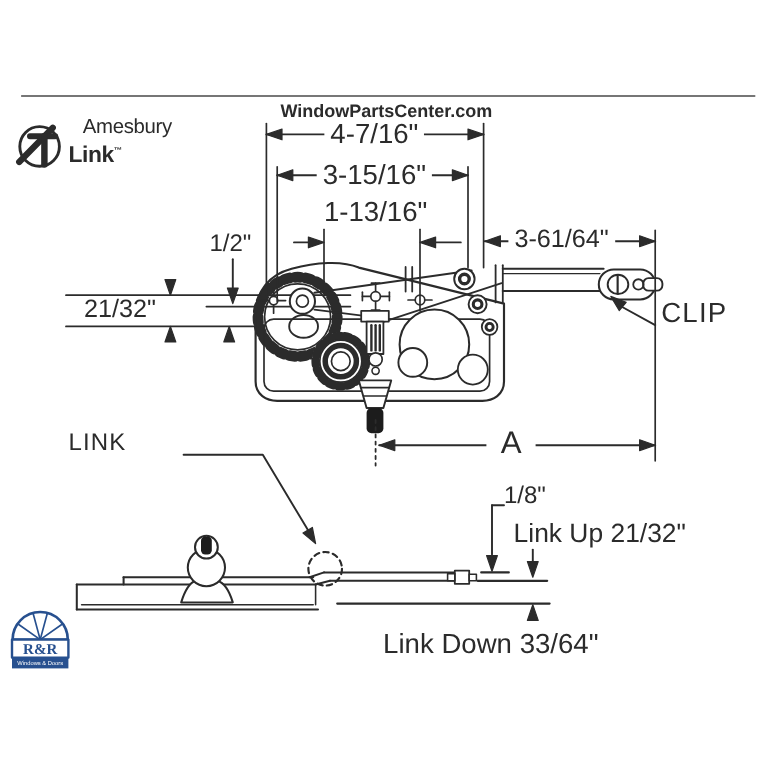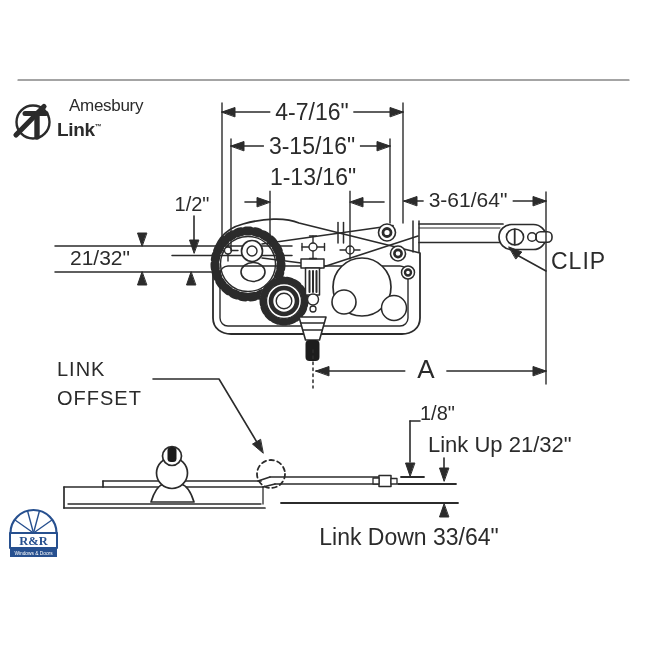--- a/index.html
+++ b/index.html
@@ -233,35 +233,35 @@
       <line x1="33.5" y1="533" x2="27.5" y2="510.8"></line>
       <line x1="33.5" y1="533" x2="14.7" y2="519.8"></line>
     </g>
     <rect x="10" y="533" width="47" height="15" fill="#fff" stroke="#27508f" stroke-width="2"></rect>
     <text x="33.5" y="545" text-anchor="middle" fill="#27508f" font-family="Liberation Serif, serif" font-weight="bold" font-size="12.5">R&amp;R</text>
     <rect x="10" y="548" width="47" height="9" fill="#27508f" stroke="none"></rect>
     <text x="33.5" y="554.5" text-anchor="middle" fill="#ffffff" font-family="Liberation Sans, sans-serif" font-size="4.8">Windows &amp; Doors</text>
   </g>
 </svg>
 
+  <div class="lbl ctr watermark" style="left:322px; top:93px;">WindowPartsCenter.com</div>
 
   <div class="lbl brandname" style="left:57px; top:96px;margin-left:12px;">Amesbury</div>
   <div class="lbl brandsub" style="left:57px; top:119px;"><span>Link</span><sup class="tm">™</sup></div>
 
   <div class="lbl ctr dim online" style="left:312px; top:112px;">4-7/16"</div>
   <div class="lbl ctr dim online" style="left:312px; top:146px;">3-15/16"</div>
   <div class="lbl ctr dim online" style="left:313px; top:177px;">1-13/16"</div>
   <div class="lbl ctr dim-sm online" style="left:468px; top:200px;">3-61/64"</div>
   <div class="lbl ctr dim-xs" style="left:192px; top:204px;">1/2"</div>
   <div class="lbl ctr dim-sm" style="left:100px; top:258px;">21/32"</div>
 
   <div class="lbl vctr clip" style="left:551px; top:261px;">CLIP</div>
   <div class="lbl ctr bigA online" style="left:426px; top:369px;">A</div>
 
   <div class="lbl linkoffset" style="left:57px; top:355px;">
     <div>LINK</div>
-    <div>OFFSET</div>
   </div>
 
   <div class="lbl dim-xs" style="left:420px; top:402px;">1/8"</div>
   <div class="lbl linkup" style="left:428px; top:432px;">Link Up 21/32"</div>
   <div class="lbl ctr linkdown" style="left:409px; top:537px;">Link Down 33/64"</div>
 </div>
 
 </body></html>

